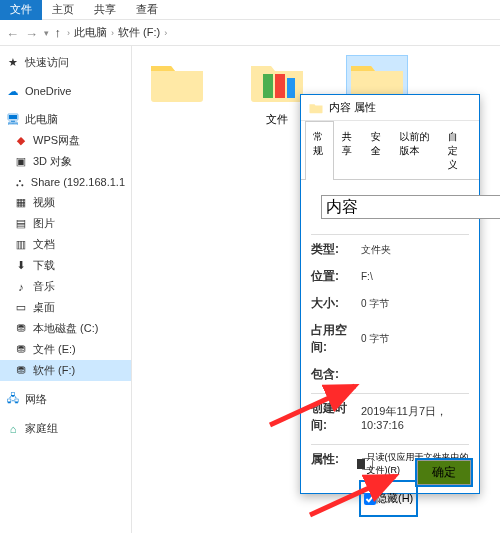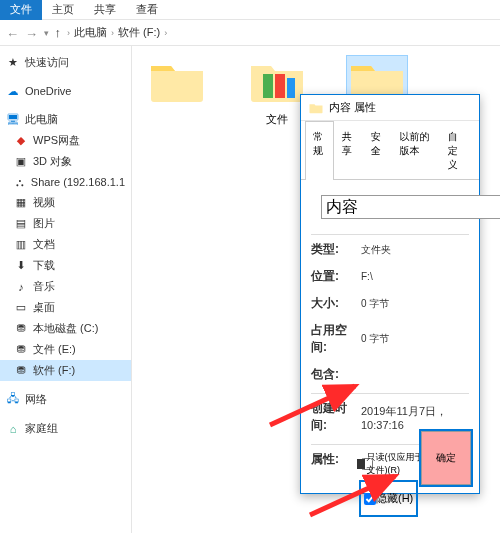--- a/index.html
+++ b/index.html
@@ -38,21 +38,21 @@
 .dlg-row { display: flex; align-items: center; margin-bottom: 10px; }
 .dlg-label { width: 50px; color: #333; font-size: 12px; font-weight: bold; }
 .dlg-val { flex: 1; font-size: 10px; color: #333; }
 .dlg-input { flex: 1; border: 1px solid #999; padding: 2px 4px; font-size: 16px; }
 .dlg-hr { border: none; border-top: 1px solid #ddd; margin: 6px 0; }
 .dlg-icon { width: 40px; height: 34px; margin-right: 10px; }
 .chk { display: flex; align-items: center; gap: 0; margin-bottom: 5px; font-size: 10px; }
 .chk input { width: 12px; height: 12px; }
 .chk.highlight { outline: 2px solid #0078d7; padding: 9px 3px; display: inline-flex; }
 .dlg-buttons { position: absolute; bottom: 8px; right: 8px; display: flex; gap: 6px; }
-.dlg-btn { padding: 19px 14px; border: 1px solid #999; background: #fca5a5; font-size: 10px; }
+.dlg-btn { padding: 3px 14px; border: 1px solid #999; background: #4d7c0f; font-size: 12px; }
 .dlg-btn.primary { outline: 2px solid #0078d7; }
 
 .arrow-anno { position: absolute; pointer-events: none; }
 </style>
 </head>
 <body>
 
 <div class="ribbon">
   <div class="ribbon-tab active">文件</div>
   <div class="ribbon-tab">主页</div>

